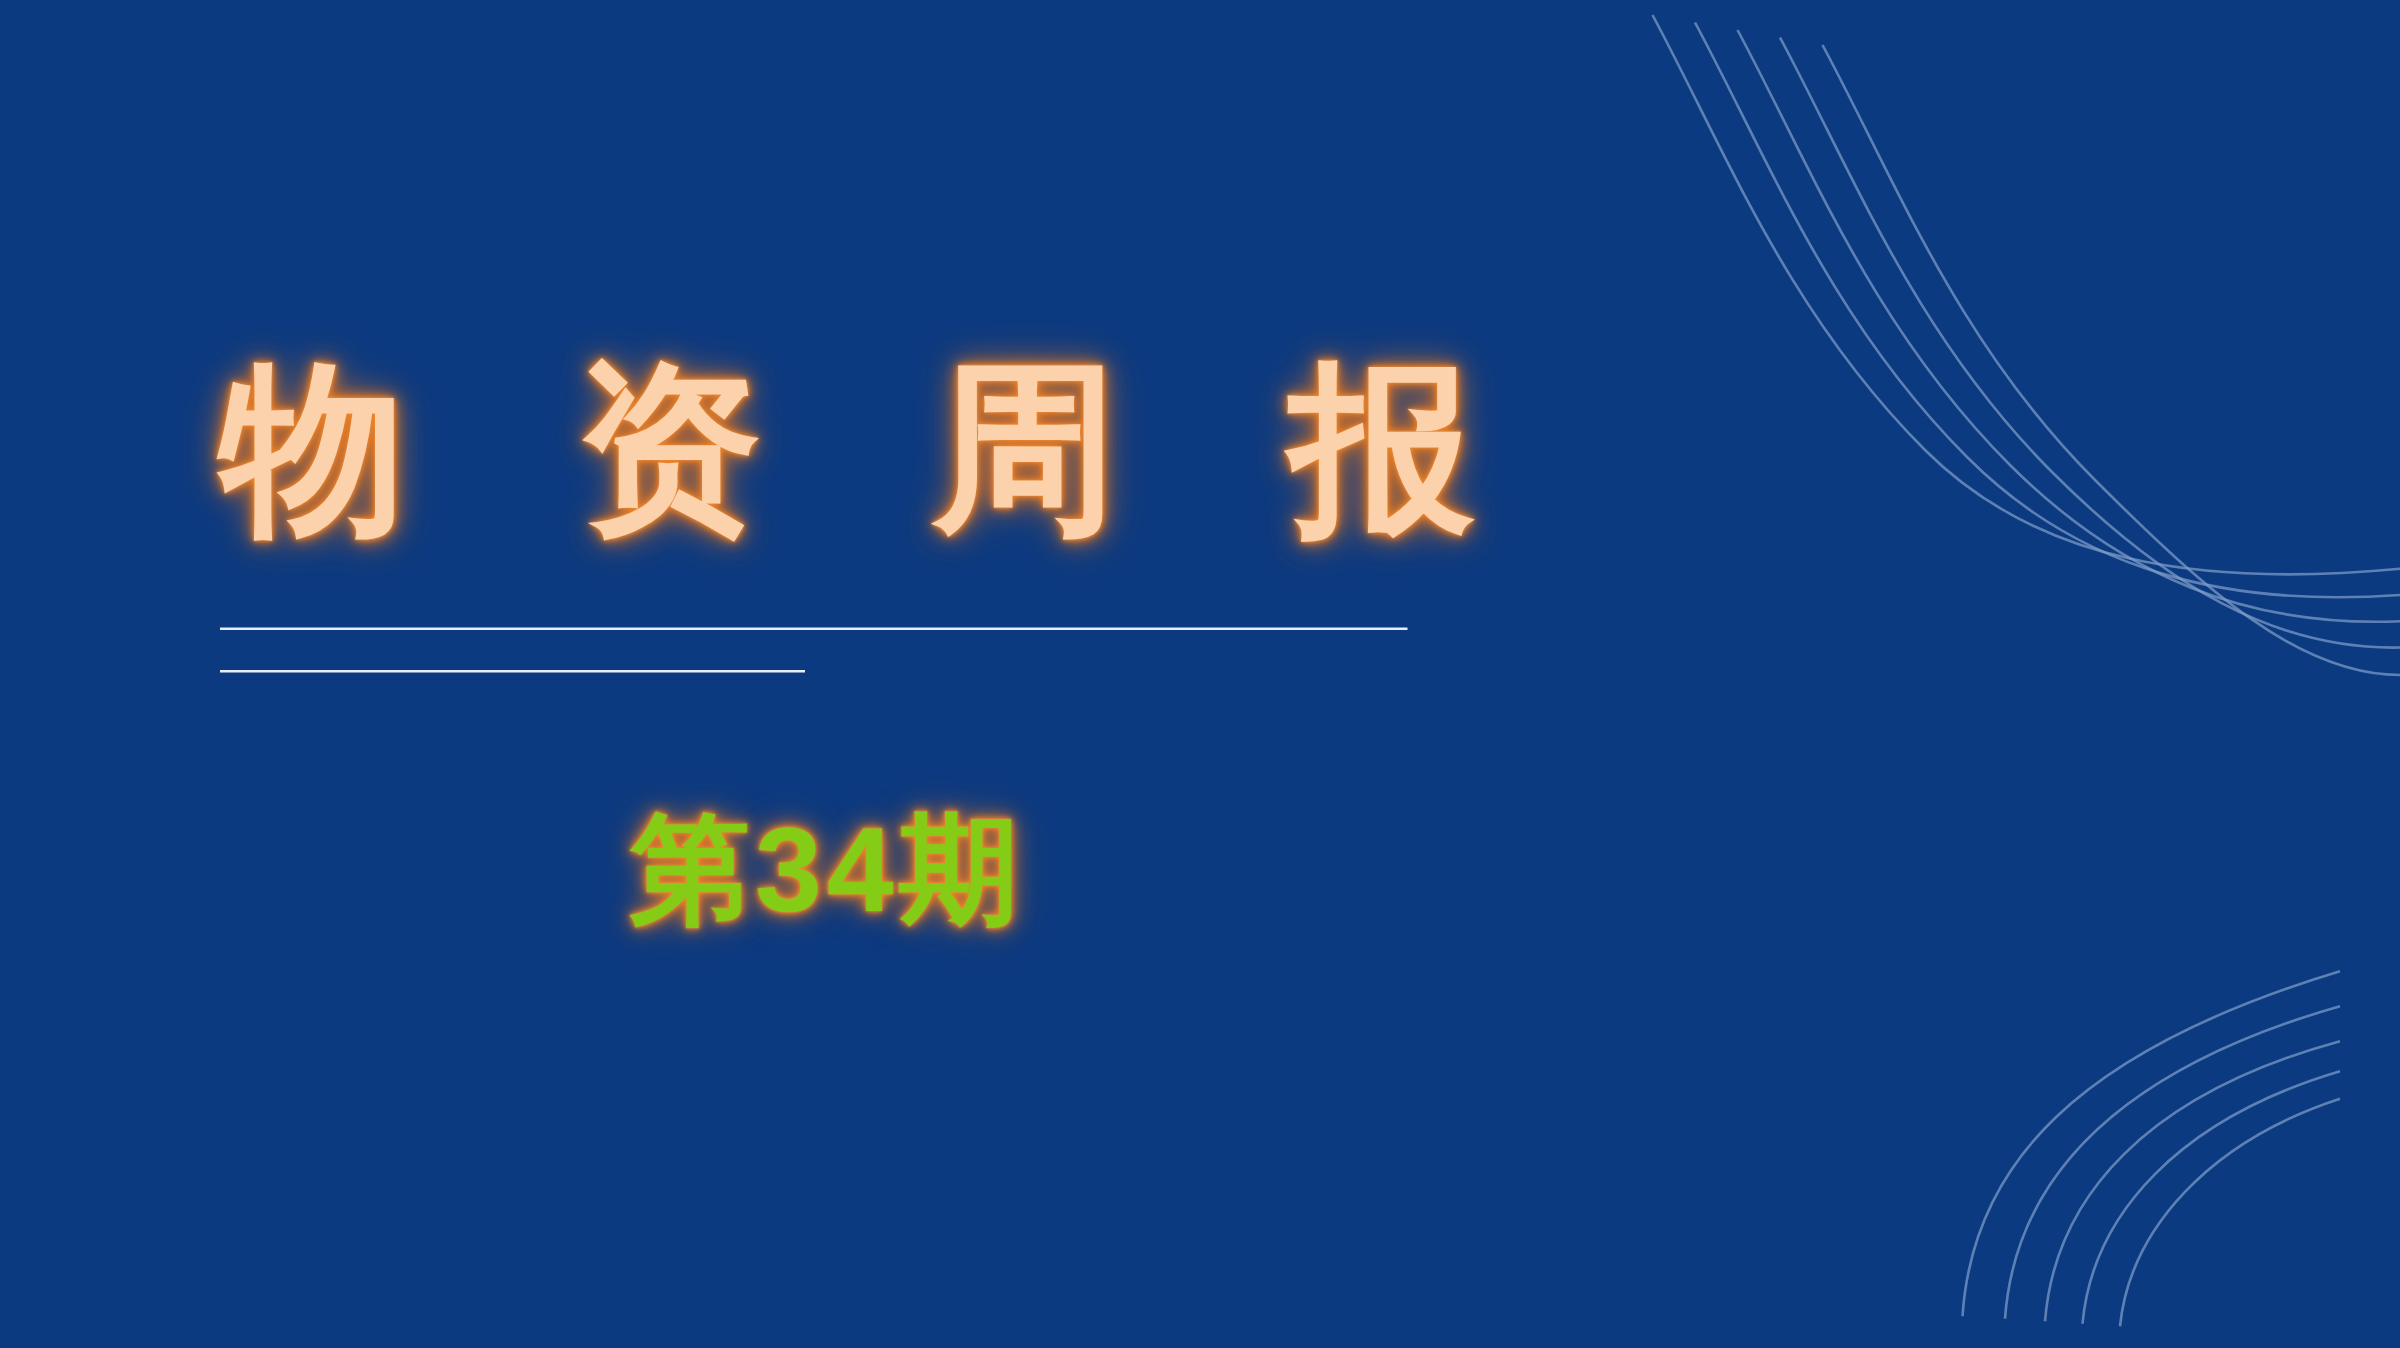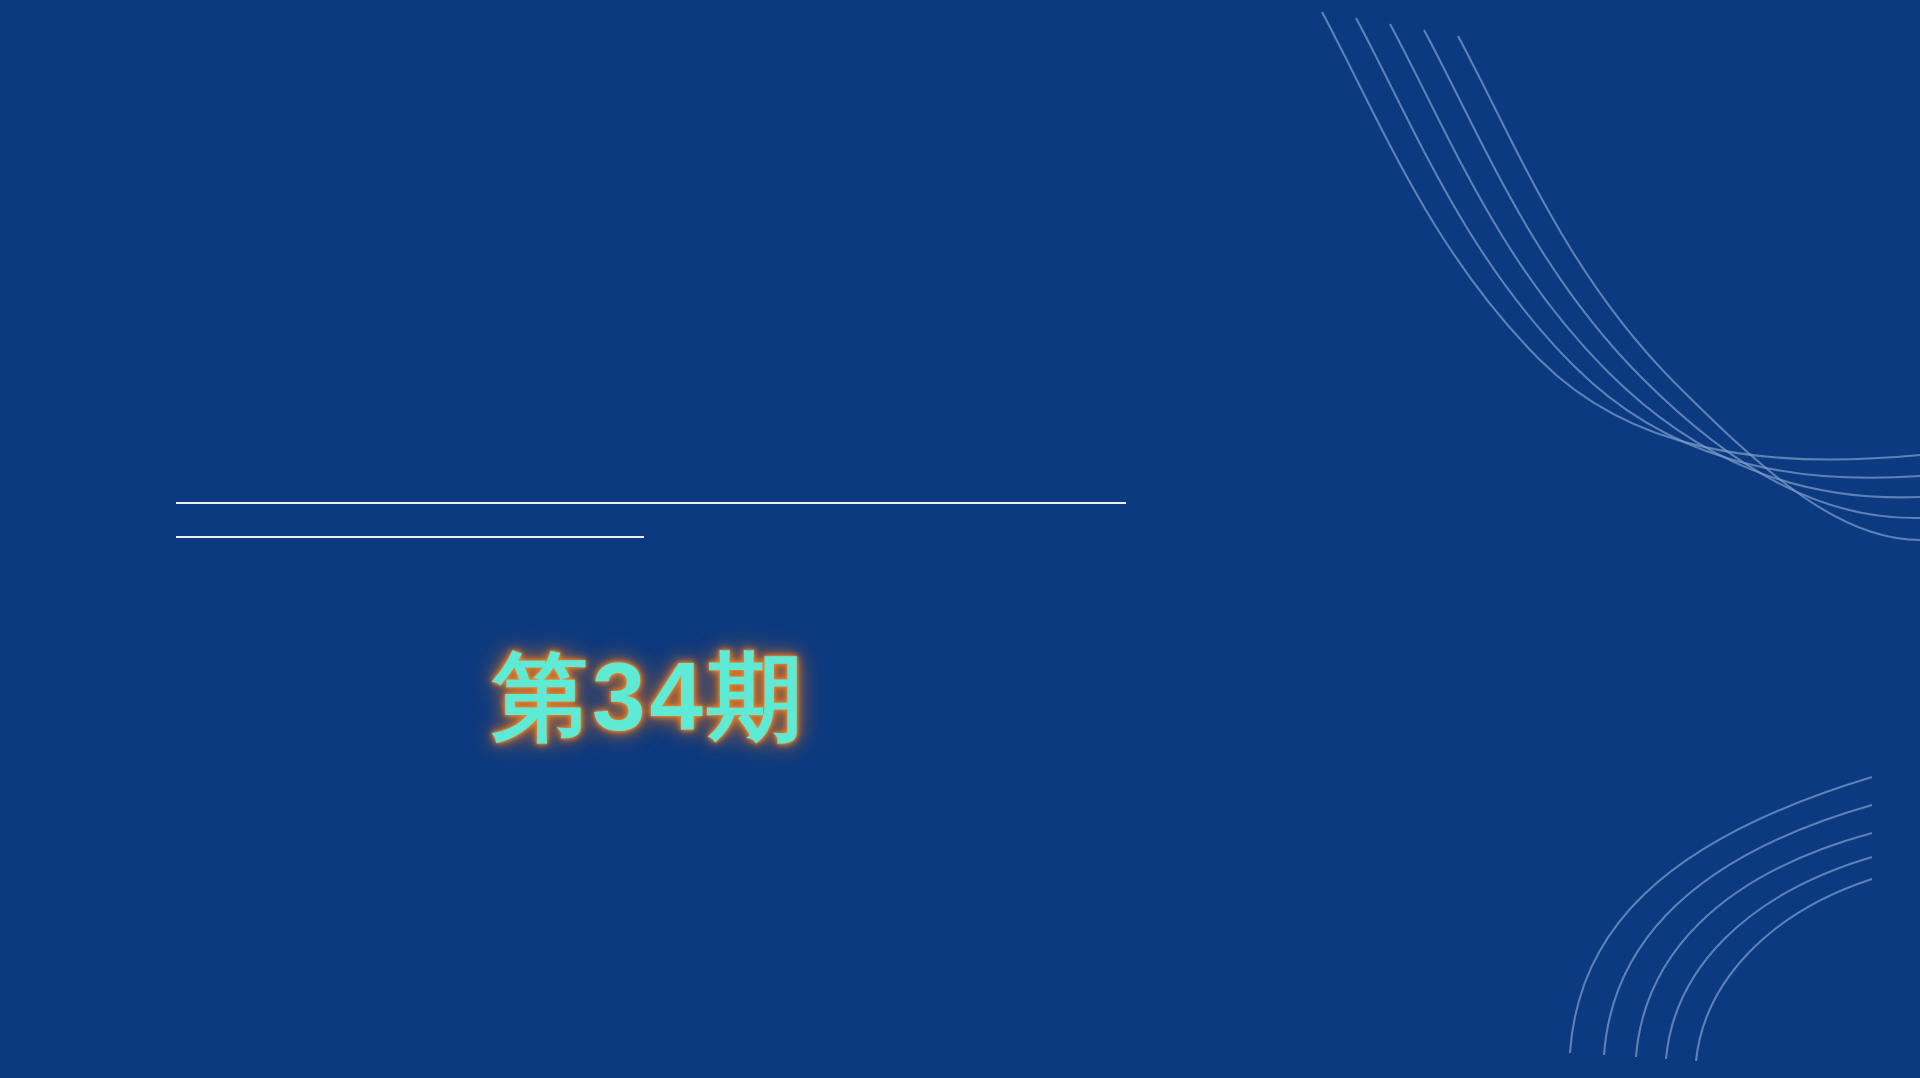--- a/index.html
+++ b/index.html
@@ -86,28 +86,28 @@
     left: 176px;
     top: 536px;
     width: 468px;
     height: 8px;
     border-top: 2px solid #e8eef8;
   }
 
   
   .subtitle {
     position: absolute;
-    left: 492px;
+    left: 504px;
     top: 644px;
     font-family: "Liberation Sans", "DejaVu Sans", sans-serif;
     font-size: 96px;
     font-weight: 700;
     line-height: 1.1;
     letter-spacing: 4px;
-    color: #5eead4;
+    color: #84cc16;
     white-space: nowrap;
     text-shadow:
        0 0 2px #ef8a33,
        0 0 5px #ef8a33,
        0 0 10px #e8781f,
        0 0 20px rgba(232,120,31,0.72),
        0 0 32px rgba(232,120,31,0.42);
   }
 </style>
 </head>
@@ -128,19 +128,22 @@
   <div class="deco deco-bottomright">
     <svg viewBox="0 0 420 345" preserveAspectRatio="none" aria-hidden="true">
       <path d="M 70 320 C 78 200, 160 108, 372 44"></path>
       <path d="M 104 322 C 112 212, 190 124, 372 72"></path>
       <path d="M 136 324 C 144 224, 218 142, 372 100"></path>
       <path d="M 166 326 C 174 238, 244 162, 372 124"></path>
       <path d="M 196 328 C 204 250, 268 180, 372 146"></path>
     </svg>
   </div>
 
+  <div class="title-block">
+    <h1 class="main-title">物 资 周 报</h1>
+  </div>
 
   <div class="rule-long"></div>
   <div class="rule-short"></div>
 
   <div class="subtitle">第34期</div>
 
 </div>
 
 </body></html>

